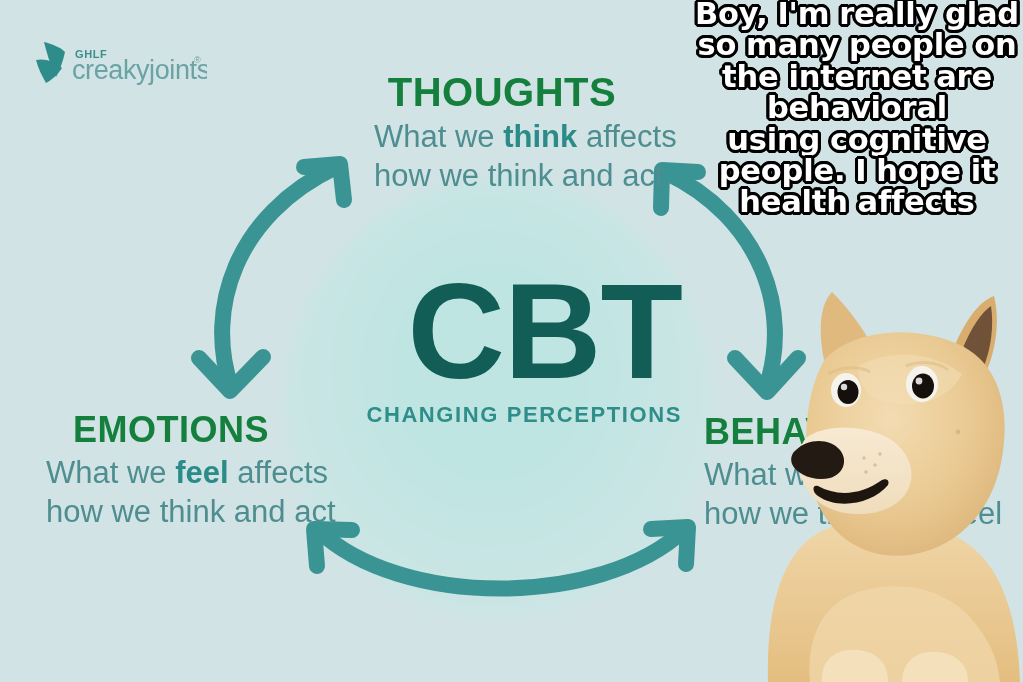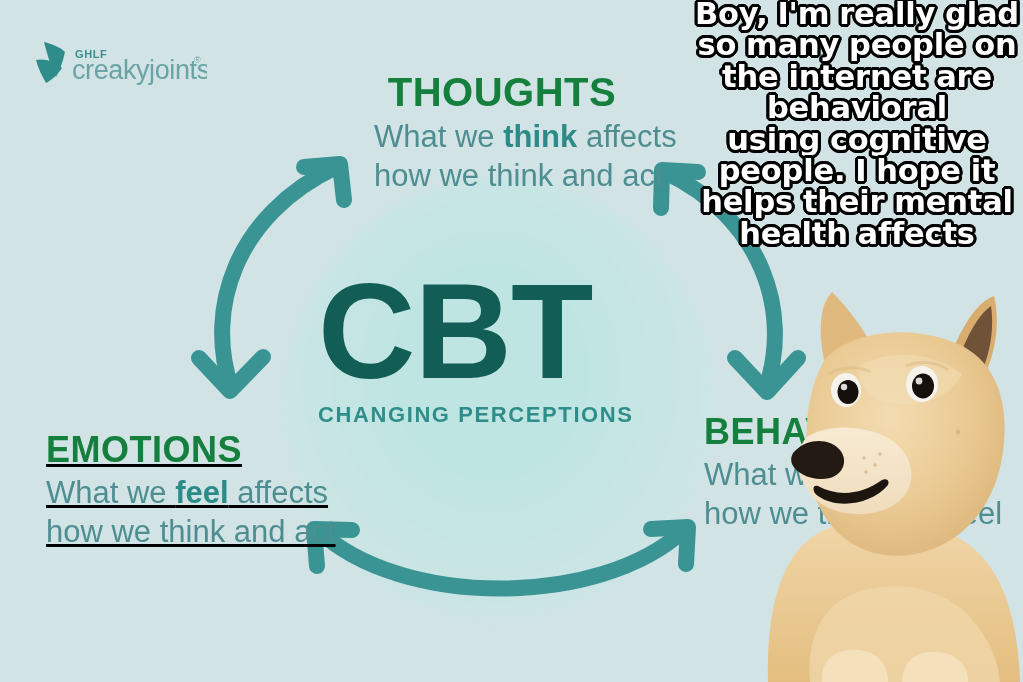--- a/index.html
+++ b/index.html
@@ -80,41 +80,41 @@
   #node-thoughts {
     left: 374px;
     top: 72px;
     text-align: center;
     width: 256px;
   }
   #node-thoughts .node-title { font-size: 40px; }
 
   #node-emotions {
     left: 46px;
-    top: 432px;
+    top: 412px;
+    text-align: center;
     width: 250px;
-    text-decoration: underline;
   }
   #node-emotions .node-title { font-size: 36px; }
 
   #node-behaviors {
     left: 704px;
     top: 414px;
     text-align: left;
     width: 300px;
   }
   #node-behaviors .node-title { font-size: 36px; }
 
   
   #center-block {
     position: absolute;
-    left: 318px;
+    left: 342px;
     top: 268px;
     width: 340px;
-    text-align: left;
+    text-align: right;
   }
   #cbt-word {
     font-size: 135px;
     font-weight: bold;
     color: #125e57;
     letter-spacing: -1px;
     line-height: 0.95;
     margin: 0;
   }
   #cbt-tag {
@@ -309,17 +309,16 @@
     </svg>
   </div>
 
   <div id="caption">
     <div>Boy, I'm really glad</div>
     <div>so many people on</div>
     <div>the internet are</div>
     <div>behavioral</div>
     <div>using cognitive</div>
     <div>people. I hope it</div>
-    <div>helps their mental</div>
     <div>health affects</div>
   </div>
 
 </div>
 
 </body></html>

